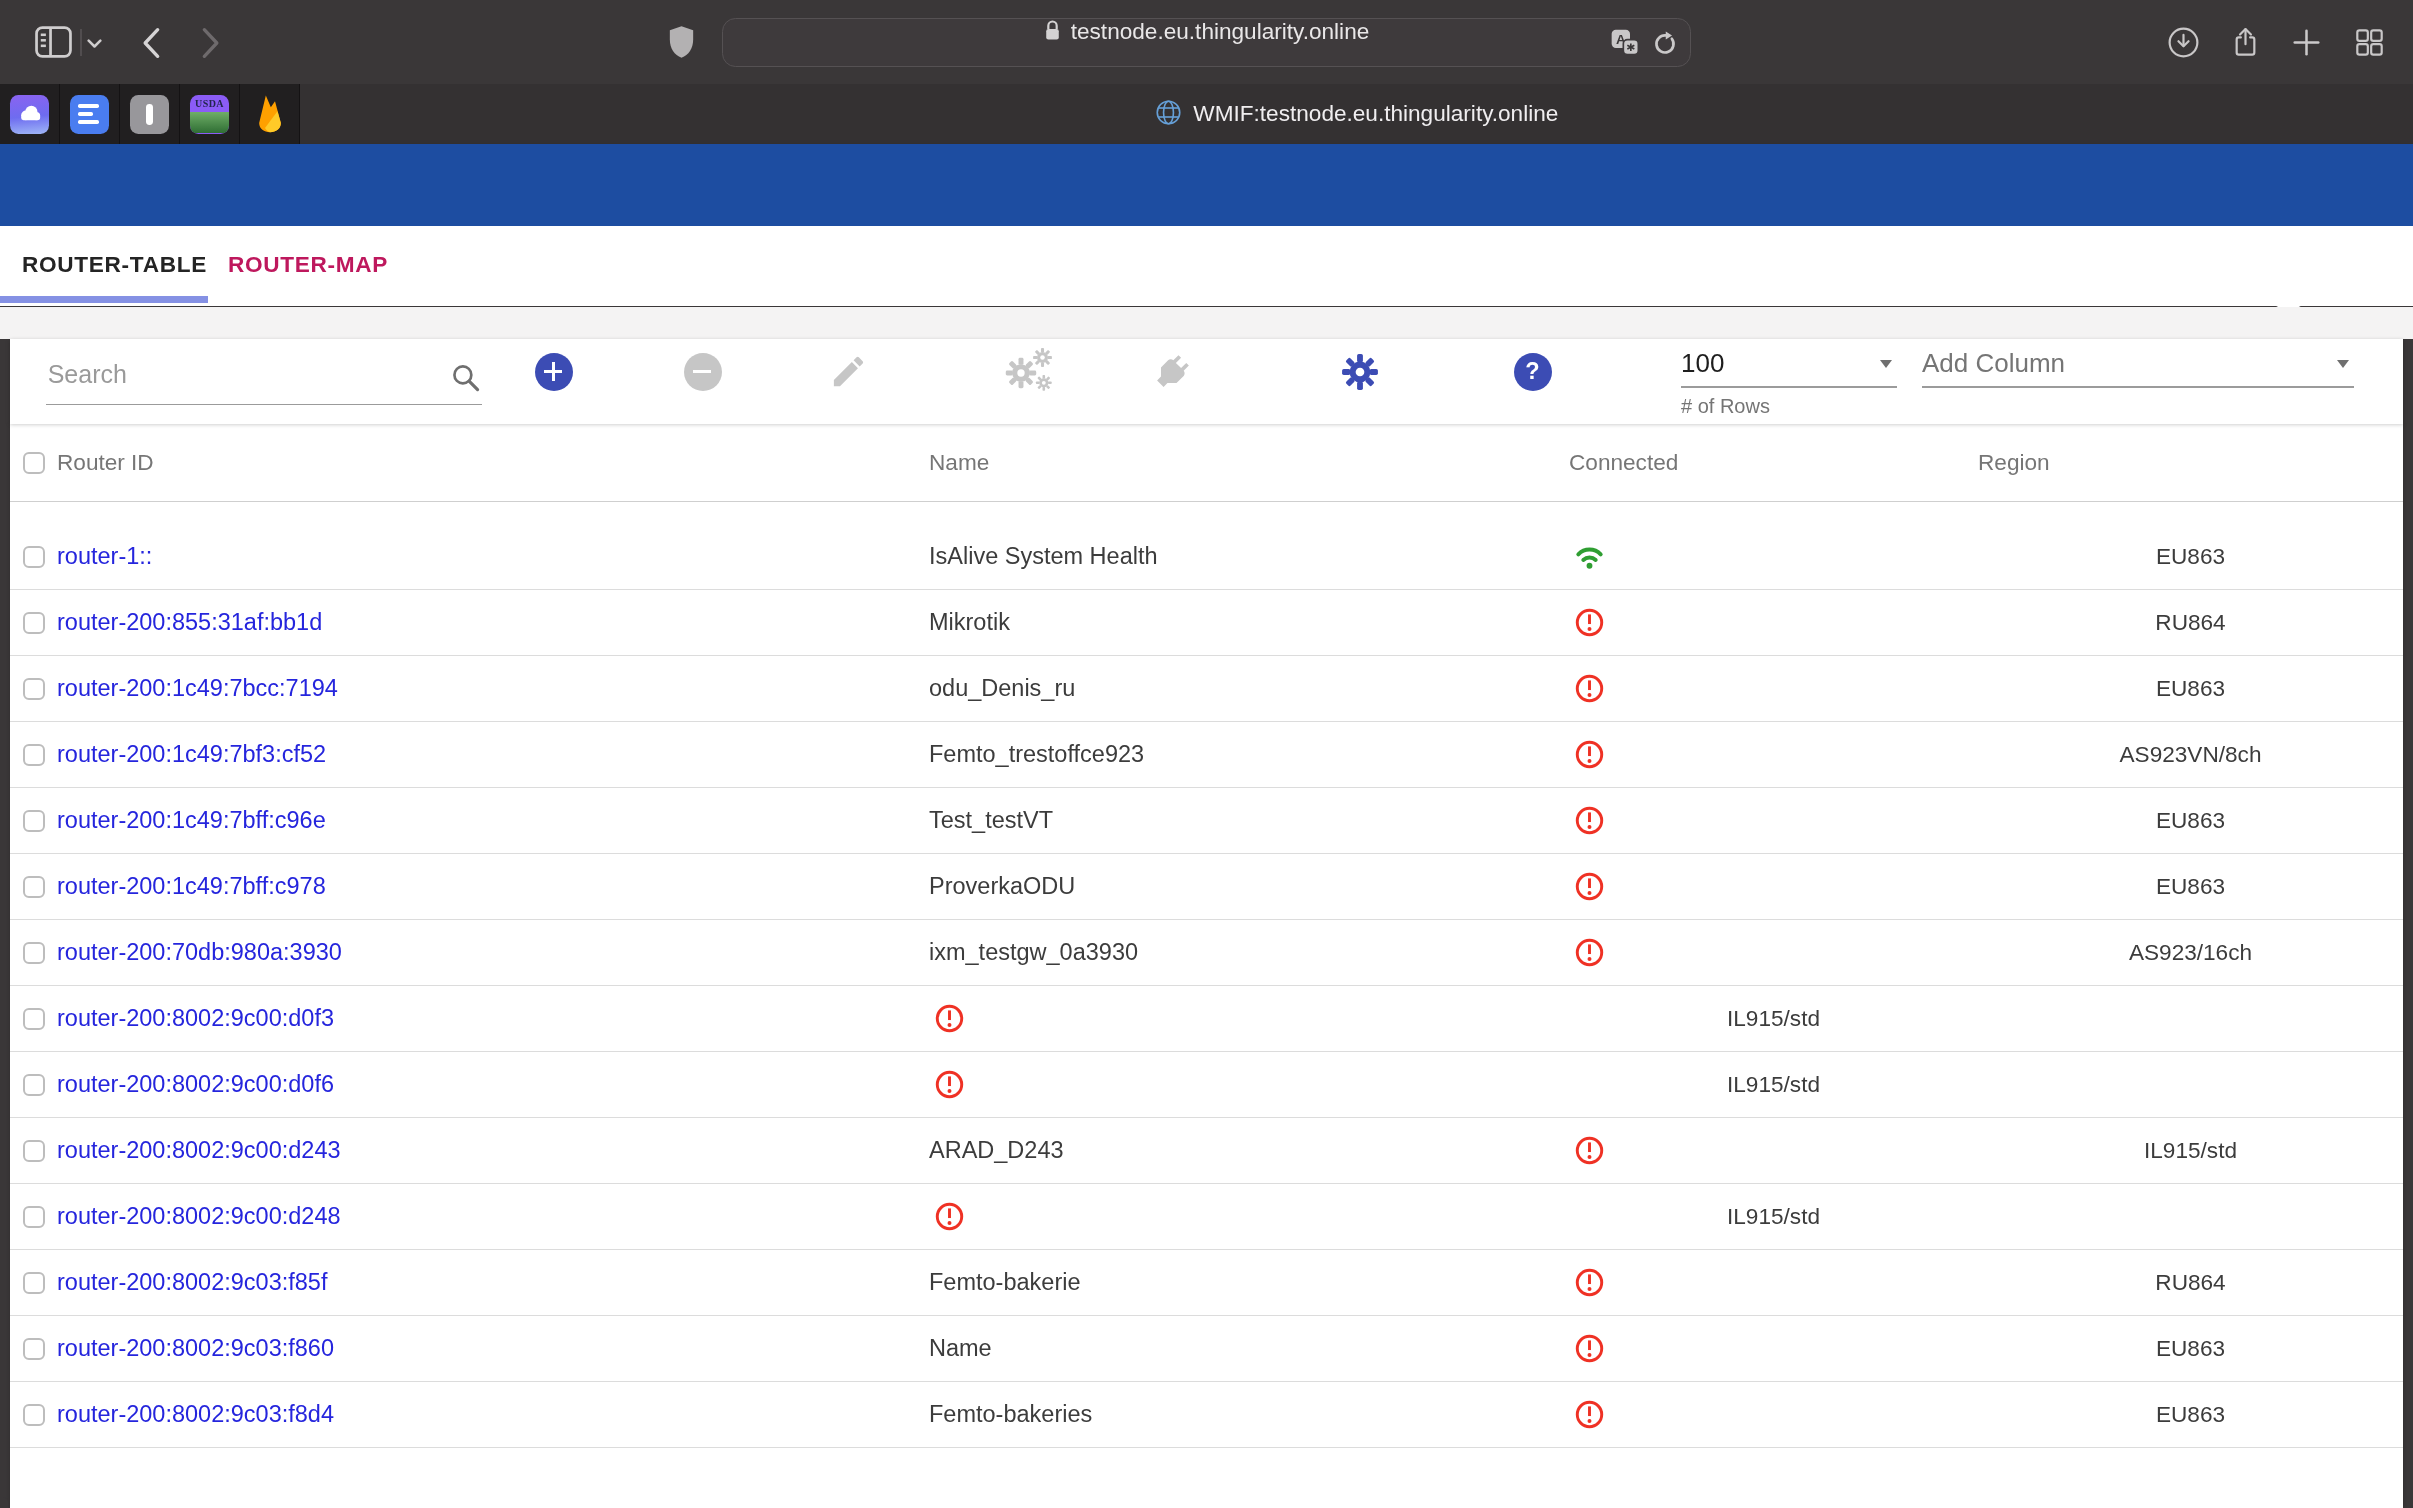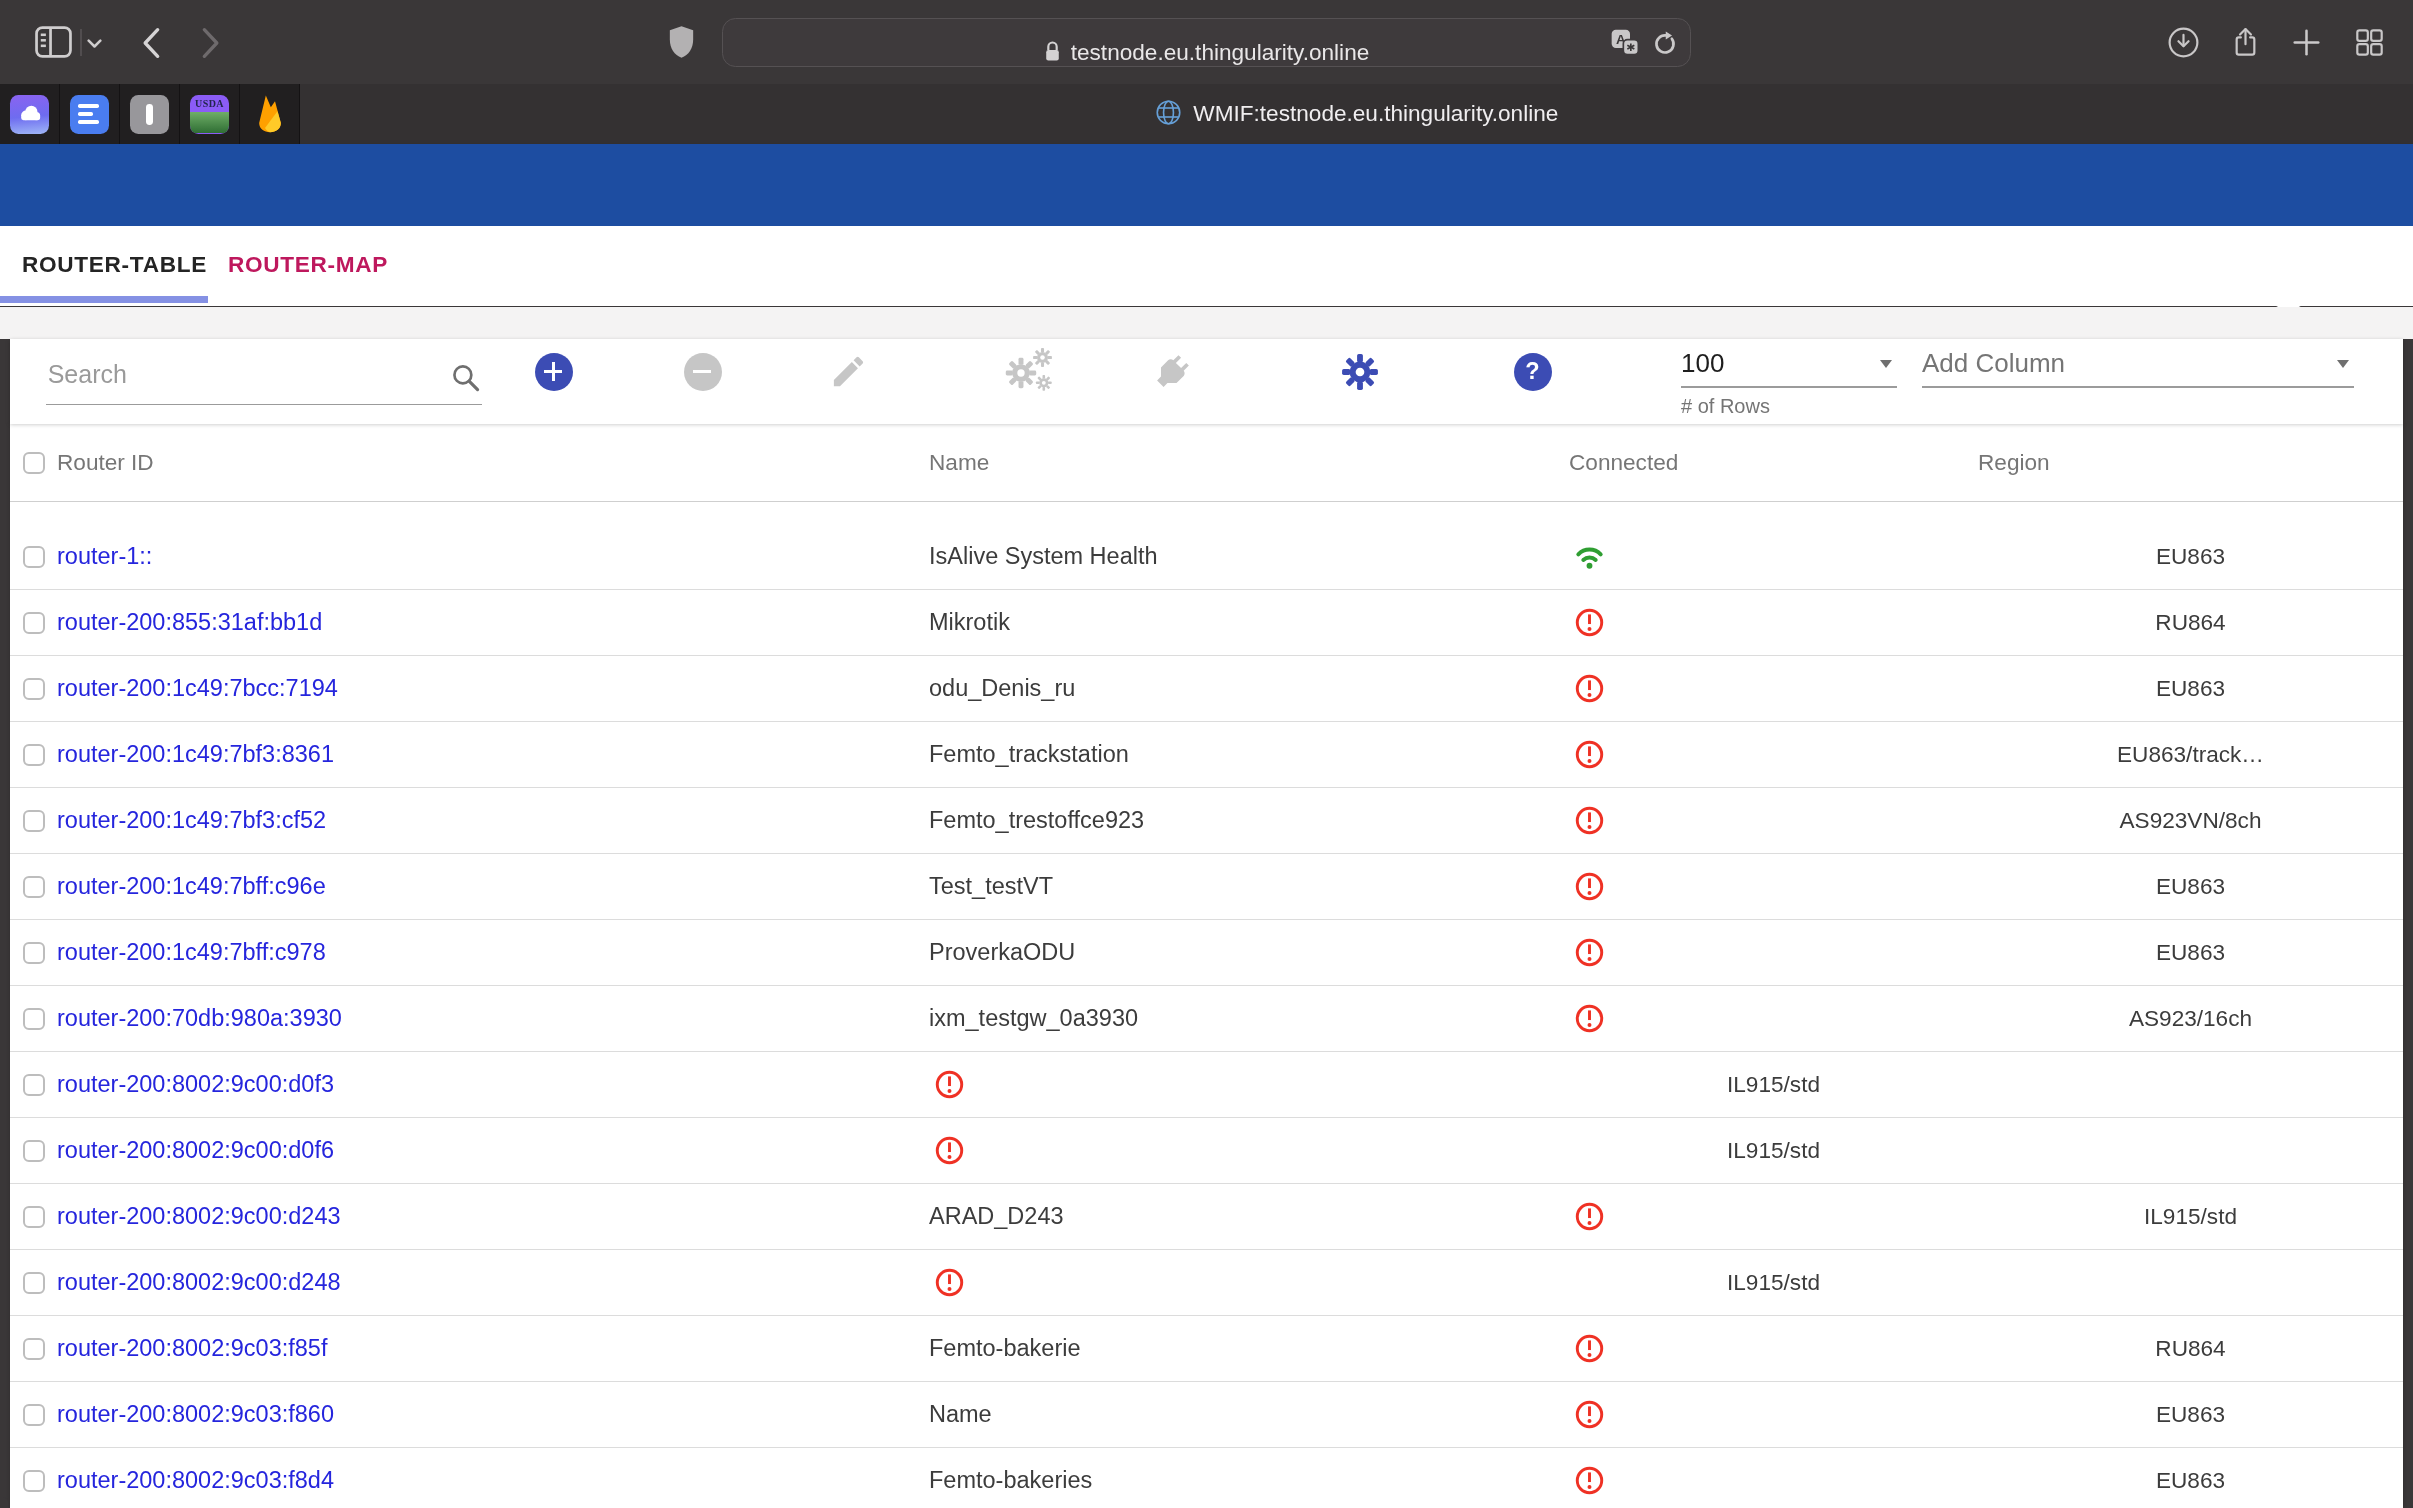--- a/index.html
+++ b/index.html
@@ -10,21 +10,21 @@
   
   .chrome { position:absolute; left:0; top:0; width:2413px; height:84px; background:#3a3738; }
   .sidebar-btn { position:absolute; left:34px; top:25px; width:39px; height:34px; }
   .split-divider { position:absolute; left:80px; top:28.5px; width:1.7px; height:27px; background:#514d4f; }
   .chev-sm { position:absolute; left:87px; top:37px; }
   .nav-back { position:absolute; left:141px; top:27px; }
   .nav-fwd  { position:absolute; left:201px; top:27px; }
   .shield   { position:absolute; left:669px; top:25px; }
   .urlbar { position:absolute; left:722px; top:17.6px; width:969px; height:49px;
             border:1.7px solid #555153; border-radius:13.4px; background:#3e3a3c;
-            display:flex; align-items:flex-end; justify-content:center; gap:10px; }
+            display:flex; align-items:flex-start; justify-content:center; gap:10px; }
   .url-text { font-size:22.6px; color:#e9e7e8; }
   .url-translate { position:absolute; right:50px; top:9.2px; }
   .url-reload { position:absolute; right:13.4px; top:11px; }
   .cr-icon { position:absolute; top:23.5px; width:37px; height:37px; }
 
   
   .tabstrip { position:absolute; left:0; top:84px; width:2413px; height:60px;
               background:#211f20; display:flex; }
   .pinned { width:60px; height:60px; border-right:1.7px solid #141213;
             display:flex; align-items:center; justify-content:center; }
@@ -452,34 +452,20 @@
       <svg class="icon-err" viewBox="0 0 37 37" width="31" height="31">
             <use href="#sym-error"></use>
           </svg>
     </div>
     <div class="c-region">EU863</div>
   </div>
       <div class="trow grid-cols">
     <div>
           <span class="checkbox"></span>
         </div>
-    <div class="c-id"><a href="#">router-200:1c49:7bf3:8361</a></div>
-    <div class="c-name">Femto_trackstation</div>
-    <div class="c-conn">
-
-      <svg class="icon-err" viewBox="0 0 37 37" width="31" height="31">
-            <use href="#sym-error"></use>
-          </svg>
-    </div>
-    <div class="c-region">EU863/track…</div>
-  </div>
-      <div class="trow grid-cols">
-    <div>
-          <span class="checkbox"></span>
-        </div>
     <div class="c-id"><a href="#">router-200:1c49:7bf3:cf52</a></div>
     <div class="c-name">Femto_trestoffce923</div>
     <div class="c-conn">
 
       <svg class="icon-err" viewBox="0 0 37 37" width="31" height="31">
             <use href="#sym-error"></use>
           </svg>
     </div>
     <div class="c-region">AS923VN/8ch</div>
   </div>

